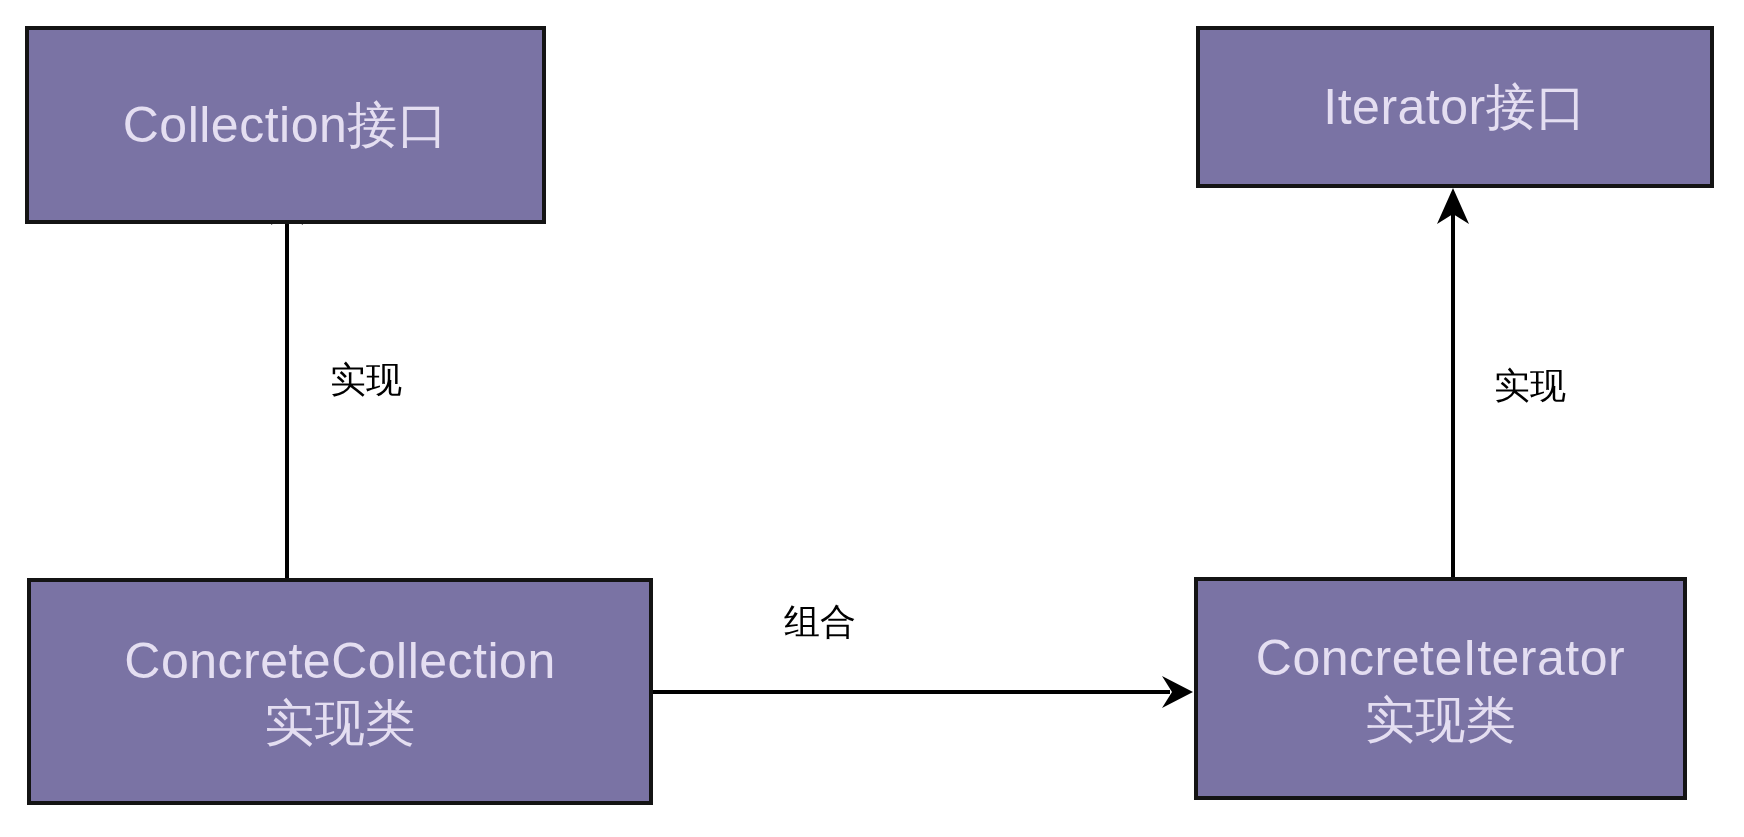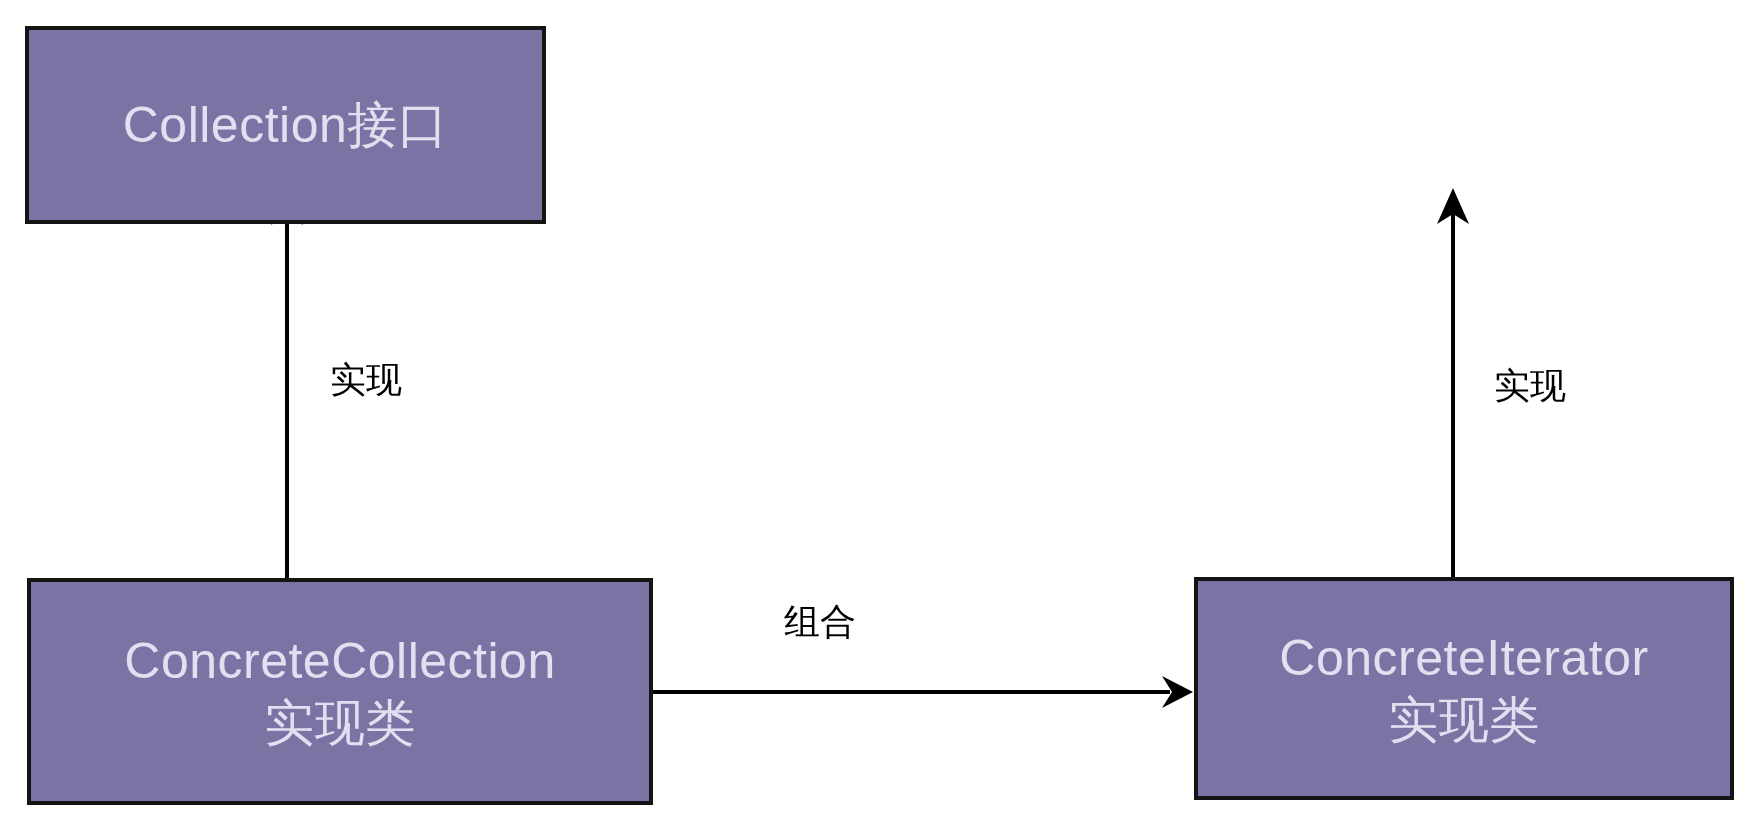--- a/index.html
+++ b/index.html
@@ -26,21 +26,21 @@
     align-items: center;
     justify-content: center;
     text-align: center;
     font-size: 50px;
     line-height: 62px;
     letter-spacing: 0.5px;
   }
   #node-collection-interface { left: 25px;   top: 26px;  width: 521px; height: 198px; }
   #node-iterator-interface   { left: 1196px; top: 26px;  width: 518px; height: 162px; }
   #node-concrete-collection  { left: 27px;   top: 578px; width: 626px; height: 227px; }
-  #node-concrete-iterator    { left: 1194px; top: 577px; width: 540px; height: 223px; }
+  #node-concrete-iterator    { left: 1194px; top: 577px; width: 493px; height: 223px; }
 
   .edge-label {
     position: absolute;
     color: #000000;
     font-size: 36px;
     line-height: 56px;
     white-space: nowrap;
   }
   #label-implements-left  { left: 330px;  top: 352px; }
   #label-implements-right { left: 1494px; top: 358px; }
@@ -80,20 +80,23 @@
     <g>
       <line class="edge-line" x1="546" y1="692" x2="1170" y2="692"></line>
       <polygon class="edge-head" points="1193,692 1162,676 1172,692 1162,708"></polygon>
     </g>
   </svg>
 
   <div class="node" id="node-collection-interface">
     <span>Collection接口</span>
   </div>
 
+  <div class="node" id="node-iterator-interface">
+    <span>Iterator接口</span>
+  </div>
 
   <div class="node" id="node-concrete-collection">
     <span>ConcreteCollection</span>
     <span>实现类</span>
   </div>
 
   <div class="node" id="node-concrete-iterator">
     <span>ConcreteIterator</span>
     <span>实现类</span>
   </div>

